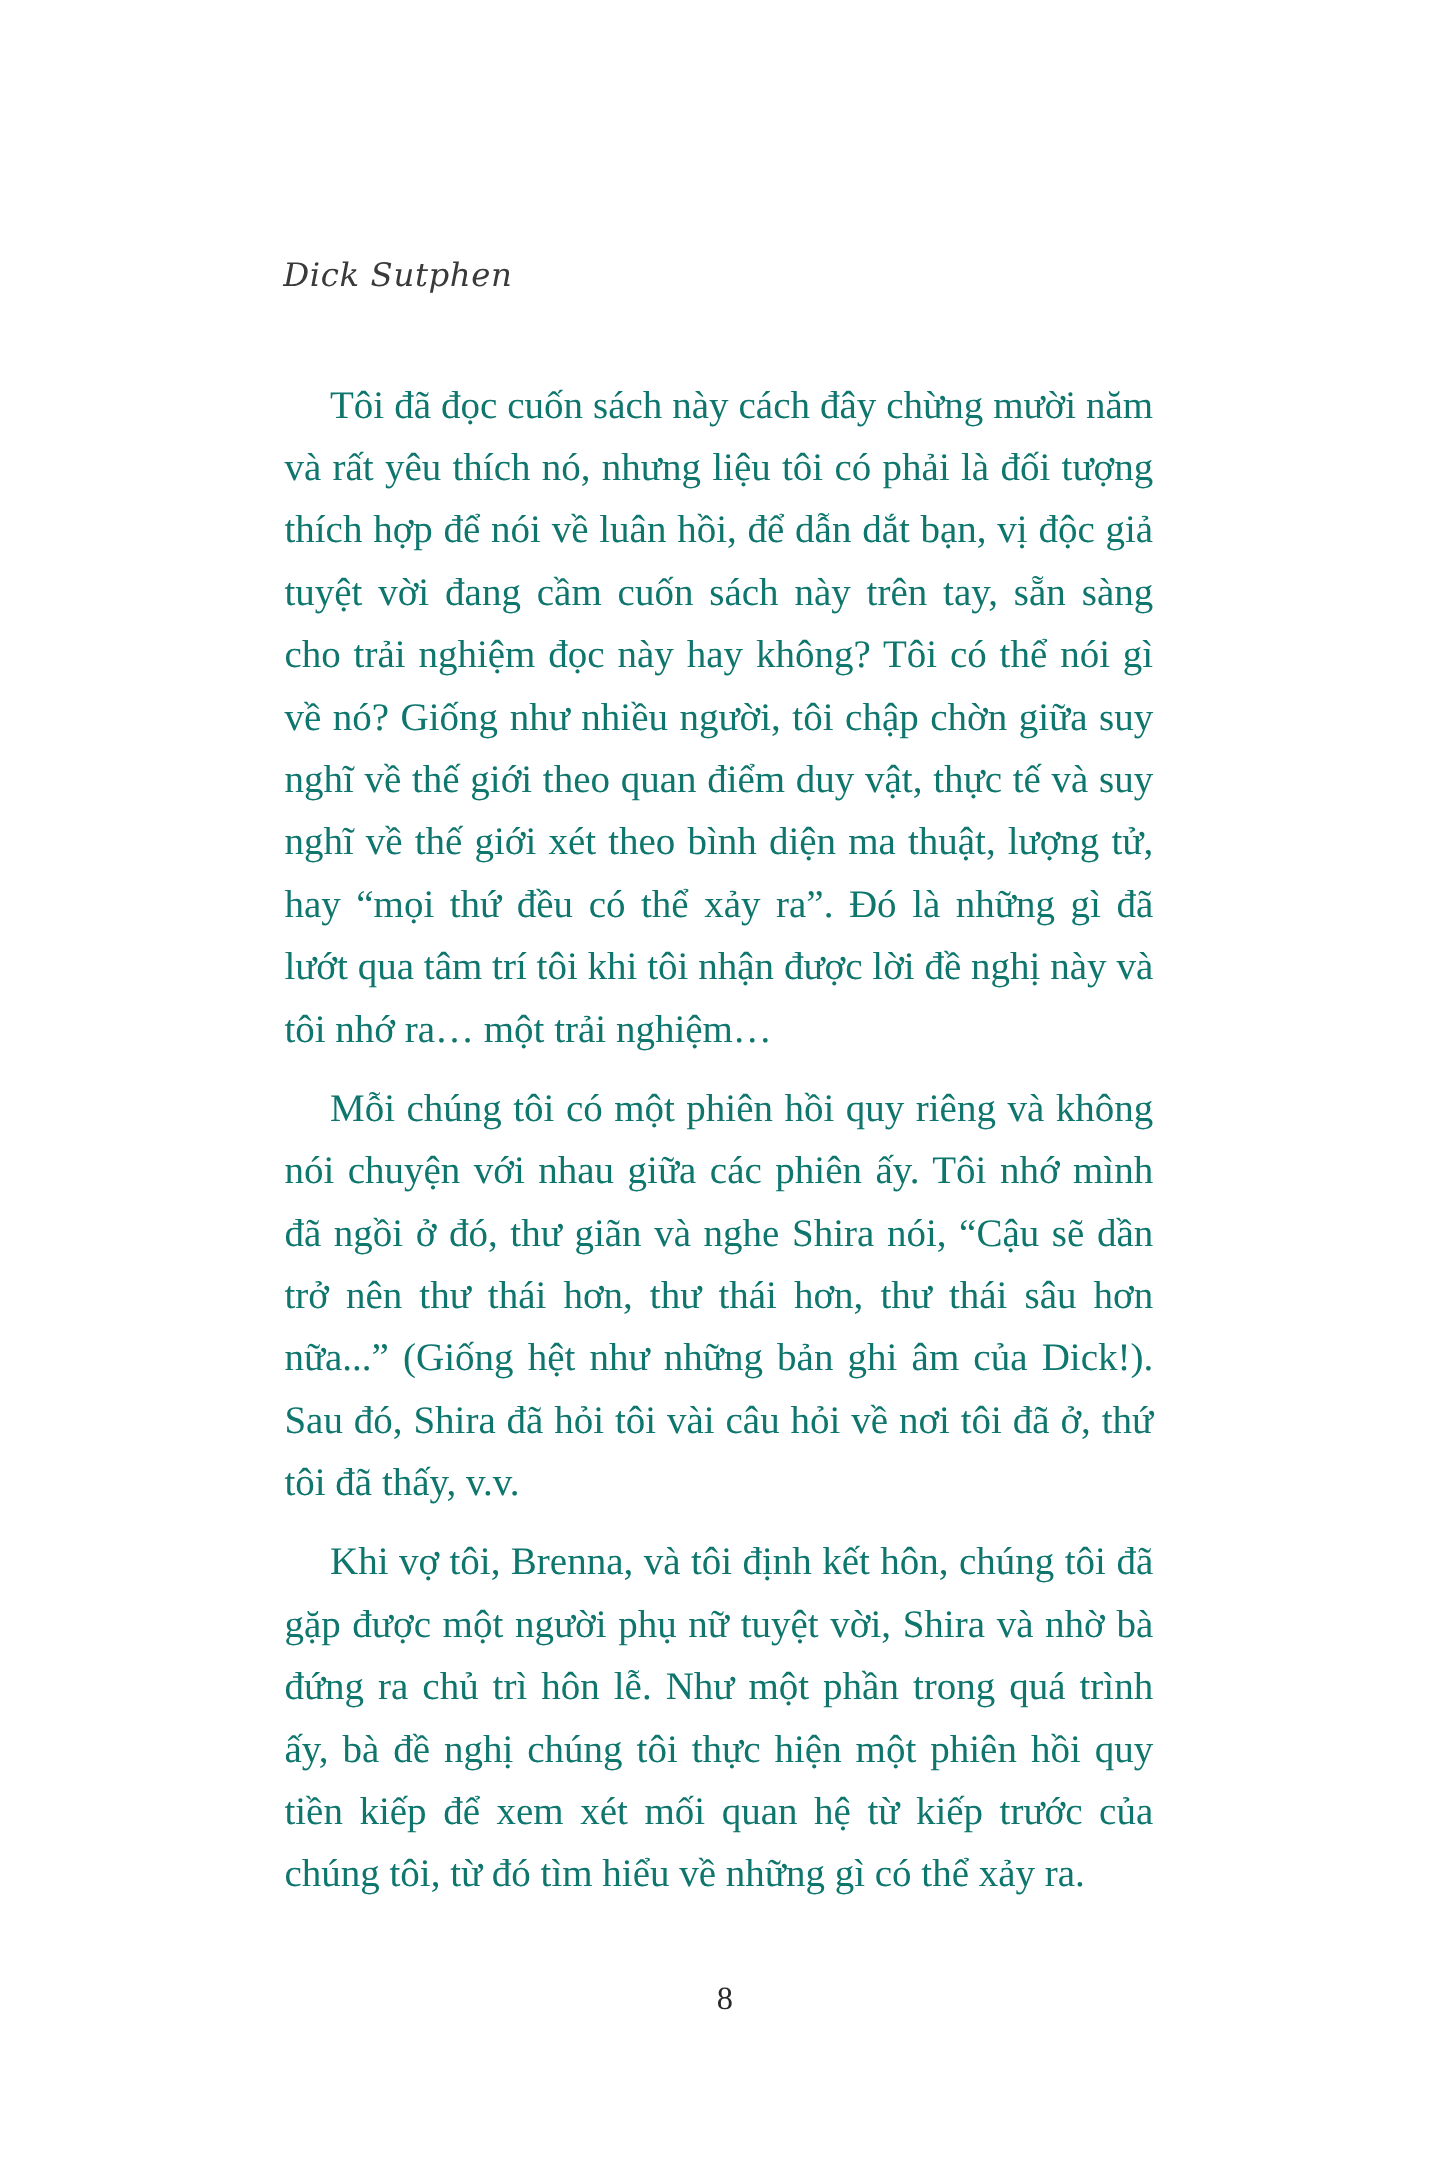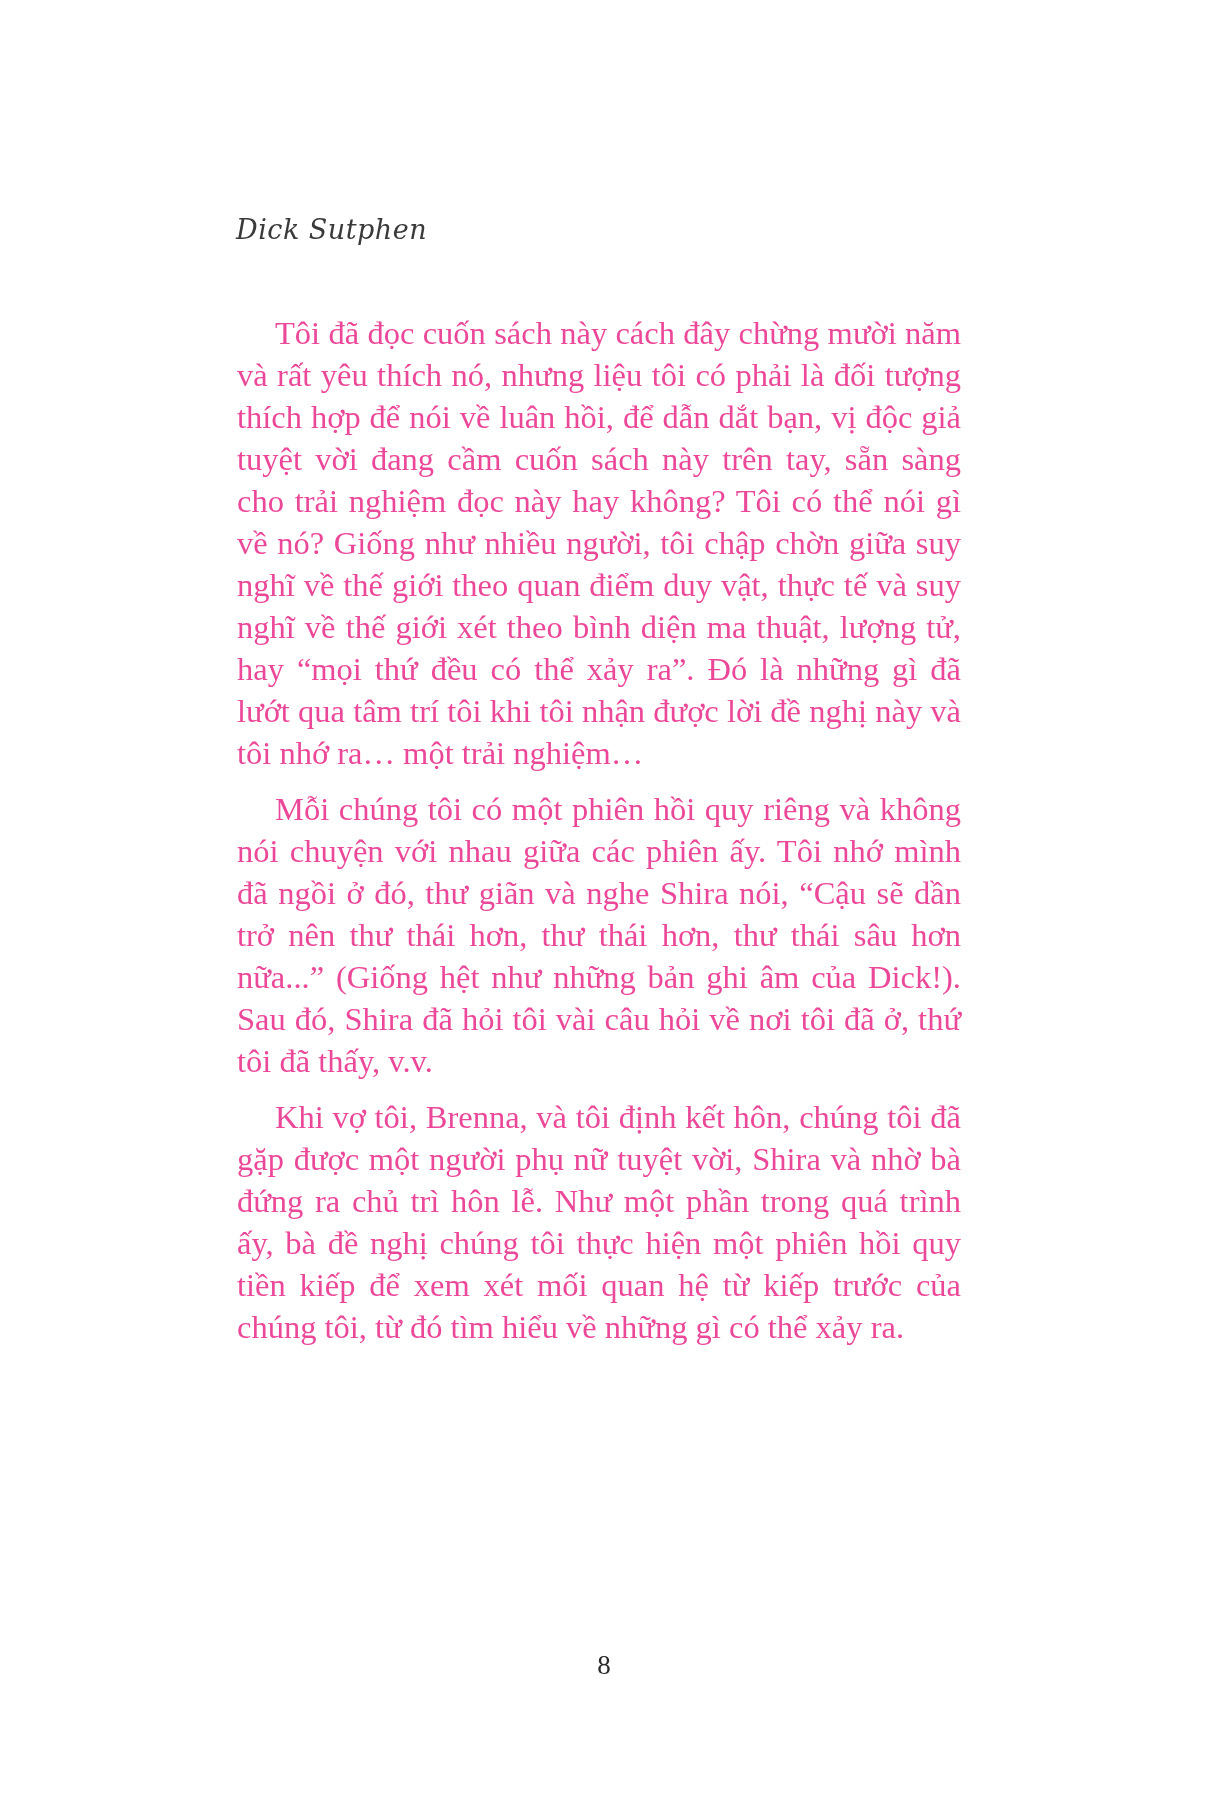--- a/index.html
+++ b/index.html
@@ -31,22 +31,22 @@
     color: #3a3a3a;
     letter-spacing: 0.5px;
   }
   .body-text {
     position: absolute;
     left: 237px;
     top: 268px;
     width: 724px;
     font-family: "Liberation Serif", serif;
     font-size: 32.5px;
-    line-height: 42px;
-    color: #ec4899;
+    line-height: 52px;
+    color: #0f766e;
     text-align: justify;
   }
   .body-text p {
     margin: 0 0 14px 0;
     text-indent: 38px;
   }
   .page-number {
     position: absolute;
     left: 0;
     width: 1208px;

